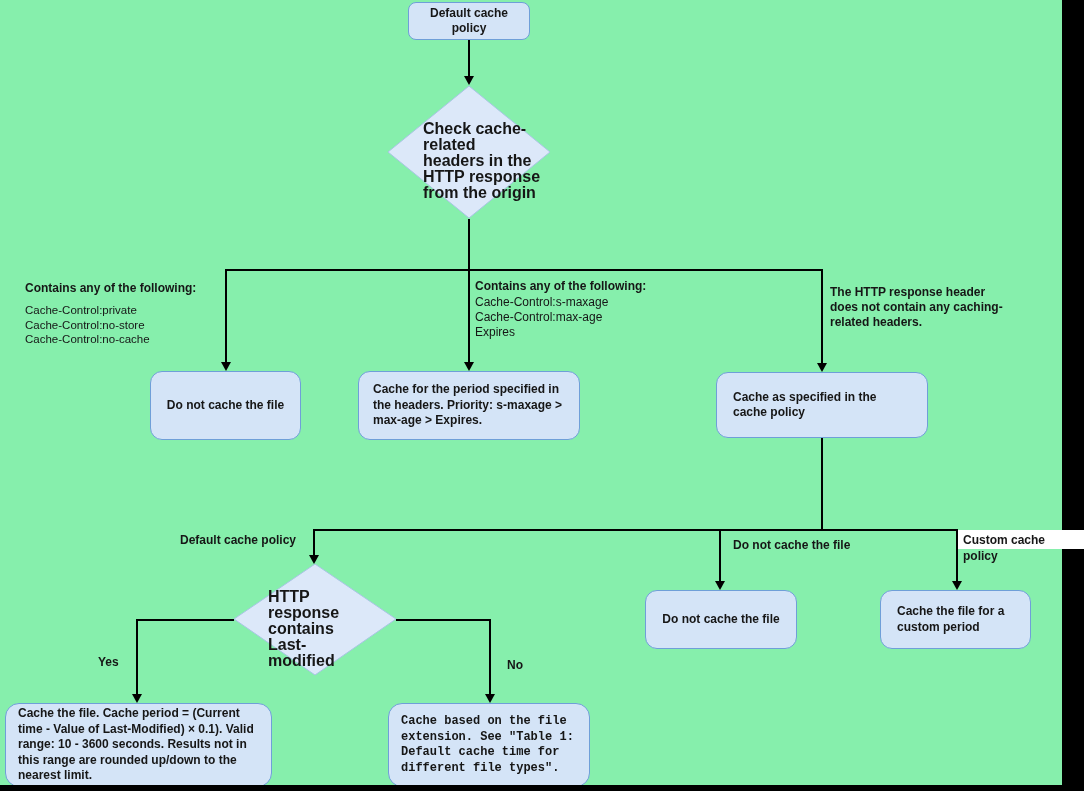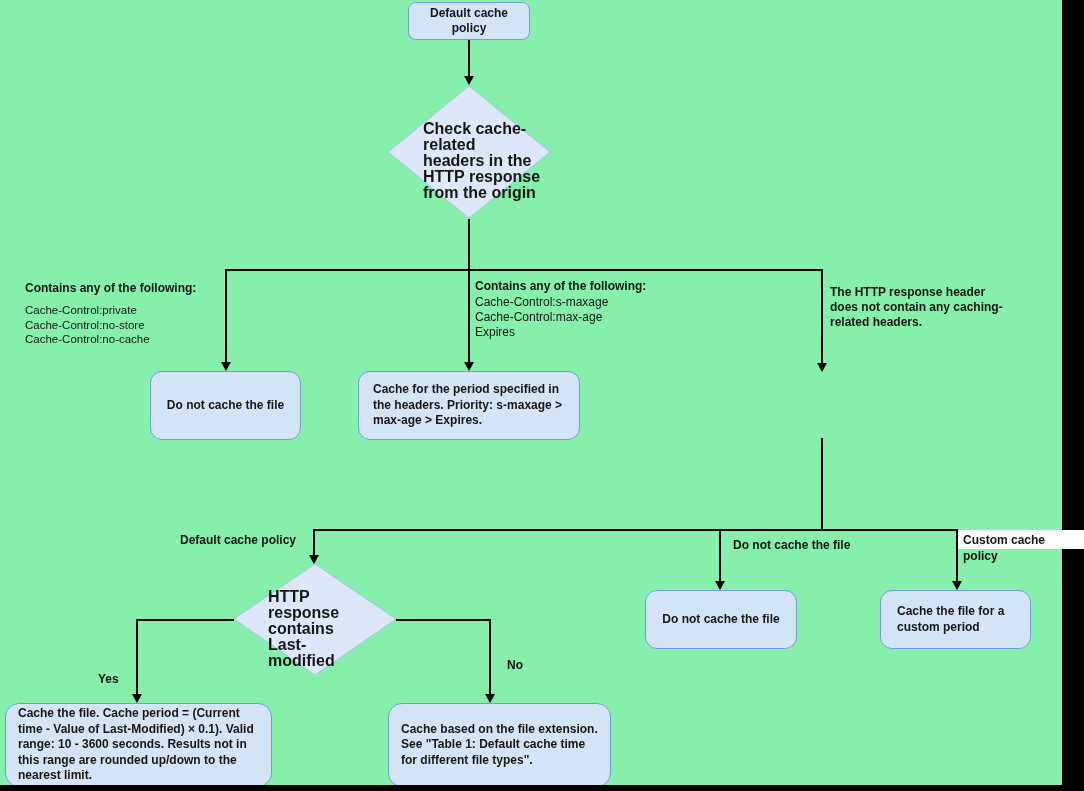--- a/index.html
+++ b/index.html
@@ -92,33 +92,36 @@
   </div>
 
   <div class="node center" style="left:150px;top:371px;width:151px;height:69px;">
     <span class="txt">Do not cache the file</span>
   </div>
 
   <div class="node" style="left:358px;top:371px;width:222px;height:69px;padding:19px 14px;">
     <span class="txt">Cache for the period specified in the headers. Priority: s-maxage &gt; max-age &gt; Expires.</span>
   </div>
 
+  <div class="node" style="left:716px;top:372px;width:212px;height:66px;padding:6px 16px;">
+    <span class="txt">Cache as specified in the cache policy</span>
+  </div>
 
   <div class="diamond" style="left:233px;top:563px;width:164px;height:113px;">
     <svg width="164" height="113">
       <polygon points="82,1 163,56 82,112 1,56" stroke-width="1" fill="#dce8f9" stroke="#a9c4e5"></polygon>
     </svg>
     <div class="diamond-text" style="left:35px;top:26px;width:100px;">HTTP response contains Last-modified</div>
   </div>
 
   <div class="node" style="left:5px;top:703px;width:267px;height:84px;border-radius:14px;padding:8px 12px;">
     <span class="txt">Cache the file. Cache period = (Current time - Value of Last-Modified) × 0.1). Valid range: 10 - 3600 seconds. Results not in this range are rounded up/down to the nearest limit.</span>
   </div>
 
-  <div class="node" style="left:388px;top:703px;width:223px;height:84px;border-radius:14px;padding:20px 12px;">
+  <div class="node" style="left:388px;top:703px;width:202px;height:84px;border-radius:14px;padding:20px 12px;font-family:Liberation Mono, monospace;">
     <span class="txt">Cache based on the file extension. See "Table 1: Default cache time for different file types".</span>
   </div>
 
   <div class="node center" style="left:645px;top:590px;width:152px;height:59px;">
     <span class="txt">Do not cache the file</span>
   </div>
 
   <div class="node" style="left:880px;top:590px;width:151px;height:59px;padding:4px 16px;">
     <span class="txt">Cache the file for a custom period</span>
   </div>
@@ -138,16 +141,16 @@
   </div>
 
   <div class="edge-label wrap" style="left:830px;top:285px;width:180px;">The HTTP response header does not contain any caching-related headers.</div>
 
   <div class="edge-label" style="left:180px;top:533px;">Default cache policy</div>
   <div class="edge-label" style="left:733px;top:538px;">Do not cache the file</div>
 
   <div class="label-bg" style="left:958px;top:530px;width:126px;height:19px;z-index:5;"></div>
   <div class="edge-label wrap" style="left:963px;top:532px;width:90px;z-index:6;line-height:16px;">Custom cache policy</div>
 
-  <div class="edge-label" style="left:98px;top:655px;margin-top:17px;">Yes</div>
+  <div class="edge-label" style="left:98px;top:655px;">Yes</div>
   <div class="edge-label" style="left:507px;top:658px;">No</div>
 
 </div>
 
 </body></html>

